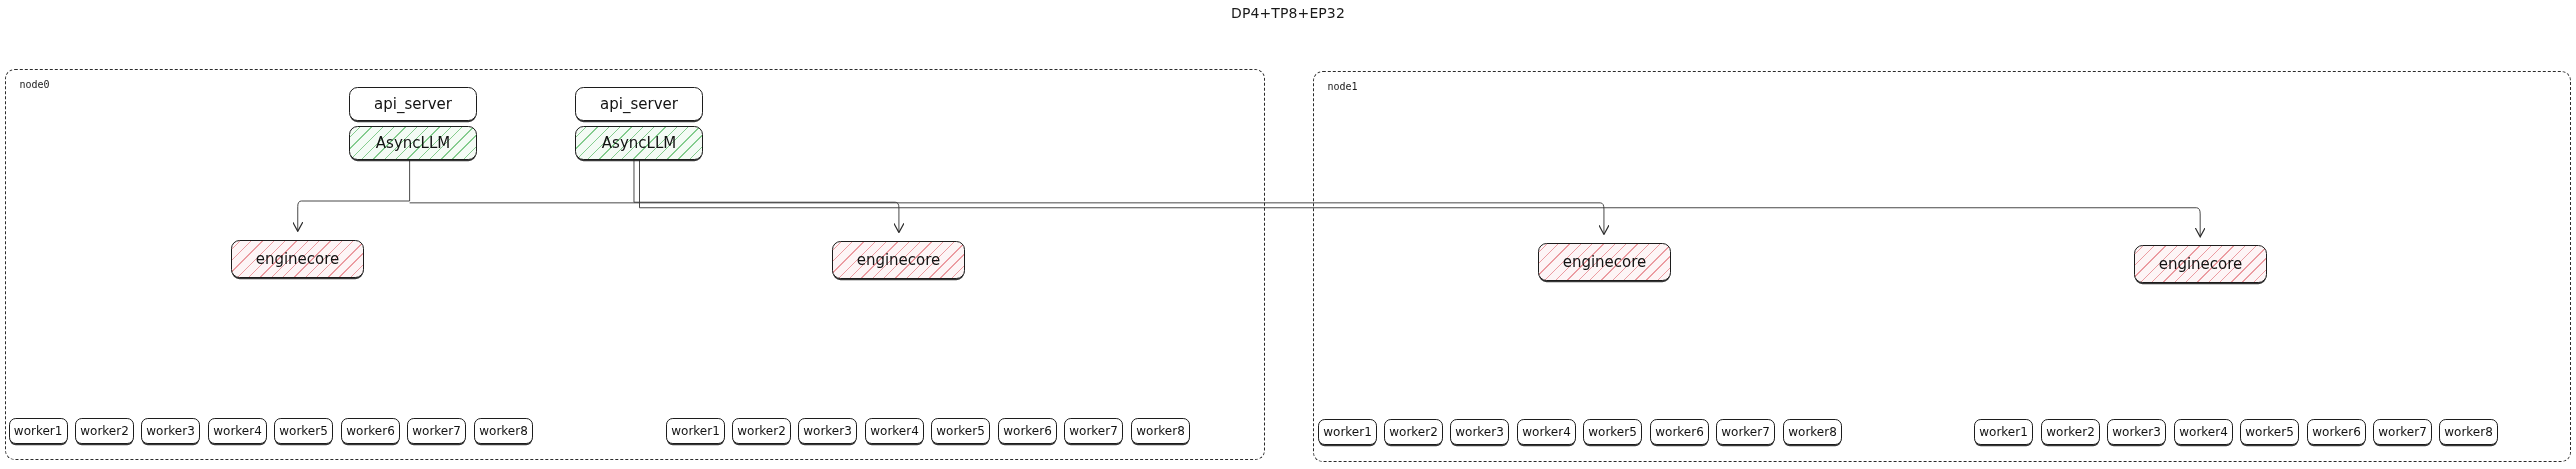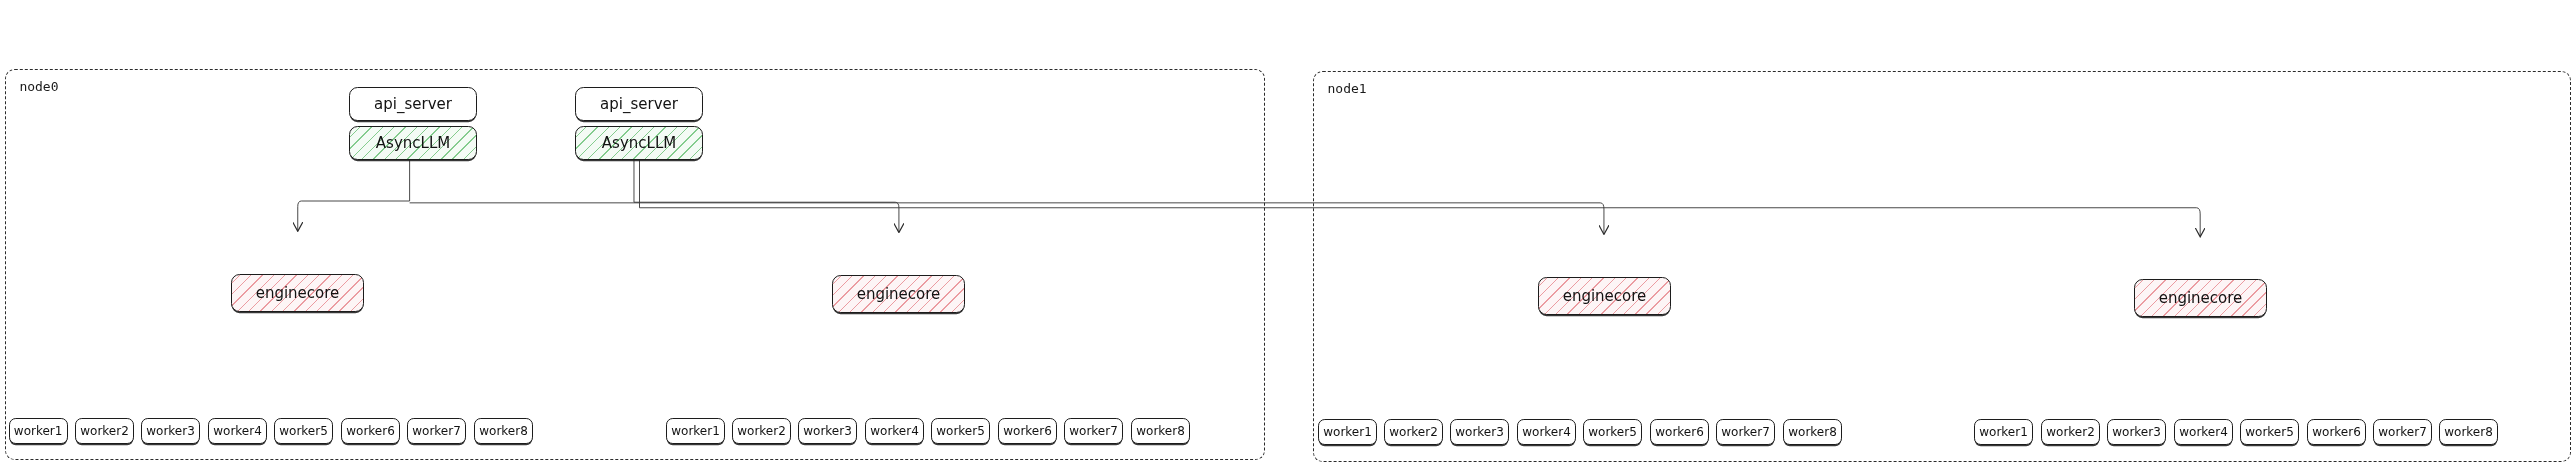--- a/index.html
+++ b/index.html
@@ -41,21 +41,21 @@
     border: 1.4px dashed #2b2b2b;
     border-radius: 9.8px;
     background: transparent;
     box-sizing: border-box;
   }
   .cluster-label {
     position: absolute;
     left: 13.5px;
     top: 8.6px;
     font-family: "DejaVu Sans Mono", monospace;
-    font-size: 13px;
+    font-size: 10px;
     color: #1a1a1a;
   }
   .node {
     position: absolute;
     box-sizing: border-box;
     border: 1.6px solid #1c1c1c;
     border-radius: 8.6px;
     display: flex;
     align-items: center;
     justify-content: center;
@@ -84,33 +84,33 @@
   }
   .node.engine {
     background-color: #fdf5f6;
     background-image: repeating-linear-gradient(
       -45deg,
       rgba(232, 140, 146, 0.85) 0px,
       rgba(232, 140, 146, 0.85) 1px,
       rgba(255,255,255,0) 1px,
       rgba(255,255,255,0) 8px
     );
-    margin-top: 34px;
   }
   .node .lbl {
     position: relative;
     z-index: 2;
     white-space: nowrap;
   }
 </style>
 </head>
 <body>
 
 <div id="canvas">
 
+  <div class="title">DP4+TP8+EP32</div>
 
   <svg id="edge-layer" viewBox="0 0 4188 763" width="2576" height="469">
     <defs>
       <marker id="arrow" viewBox="0 0 12 12" refX="10" refY="6" markerWidth="9" markerHeight="9" orient="auto-start-reverse">
         <path d="M 0 0 L 11 6 L 0 12 z" fill="#2a2a2a"></path>
       </marker>
       <marker id="arrowOpen" viewBox="0 0 12 12" refX="10" refY="6" markerWidth="11" markerHeight="11" orient="auto-start-reverse">
         <path d="M 0 0 L 11 6 L 0 12" fill="none" stroke="#2a2a2a" stroke-width="1.4"></path>
       </marker>
     </defs>

